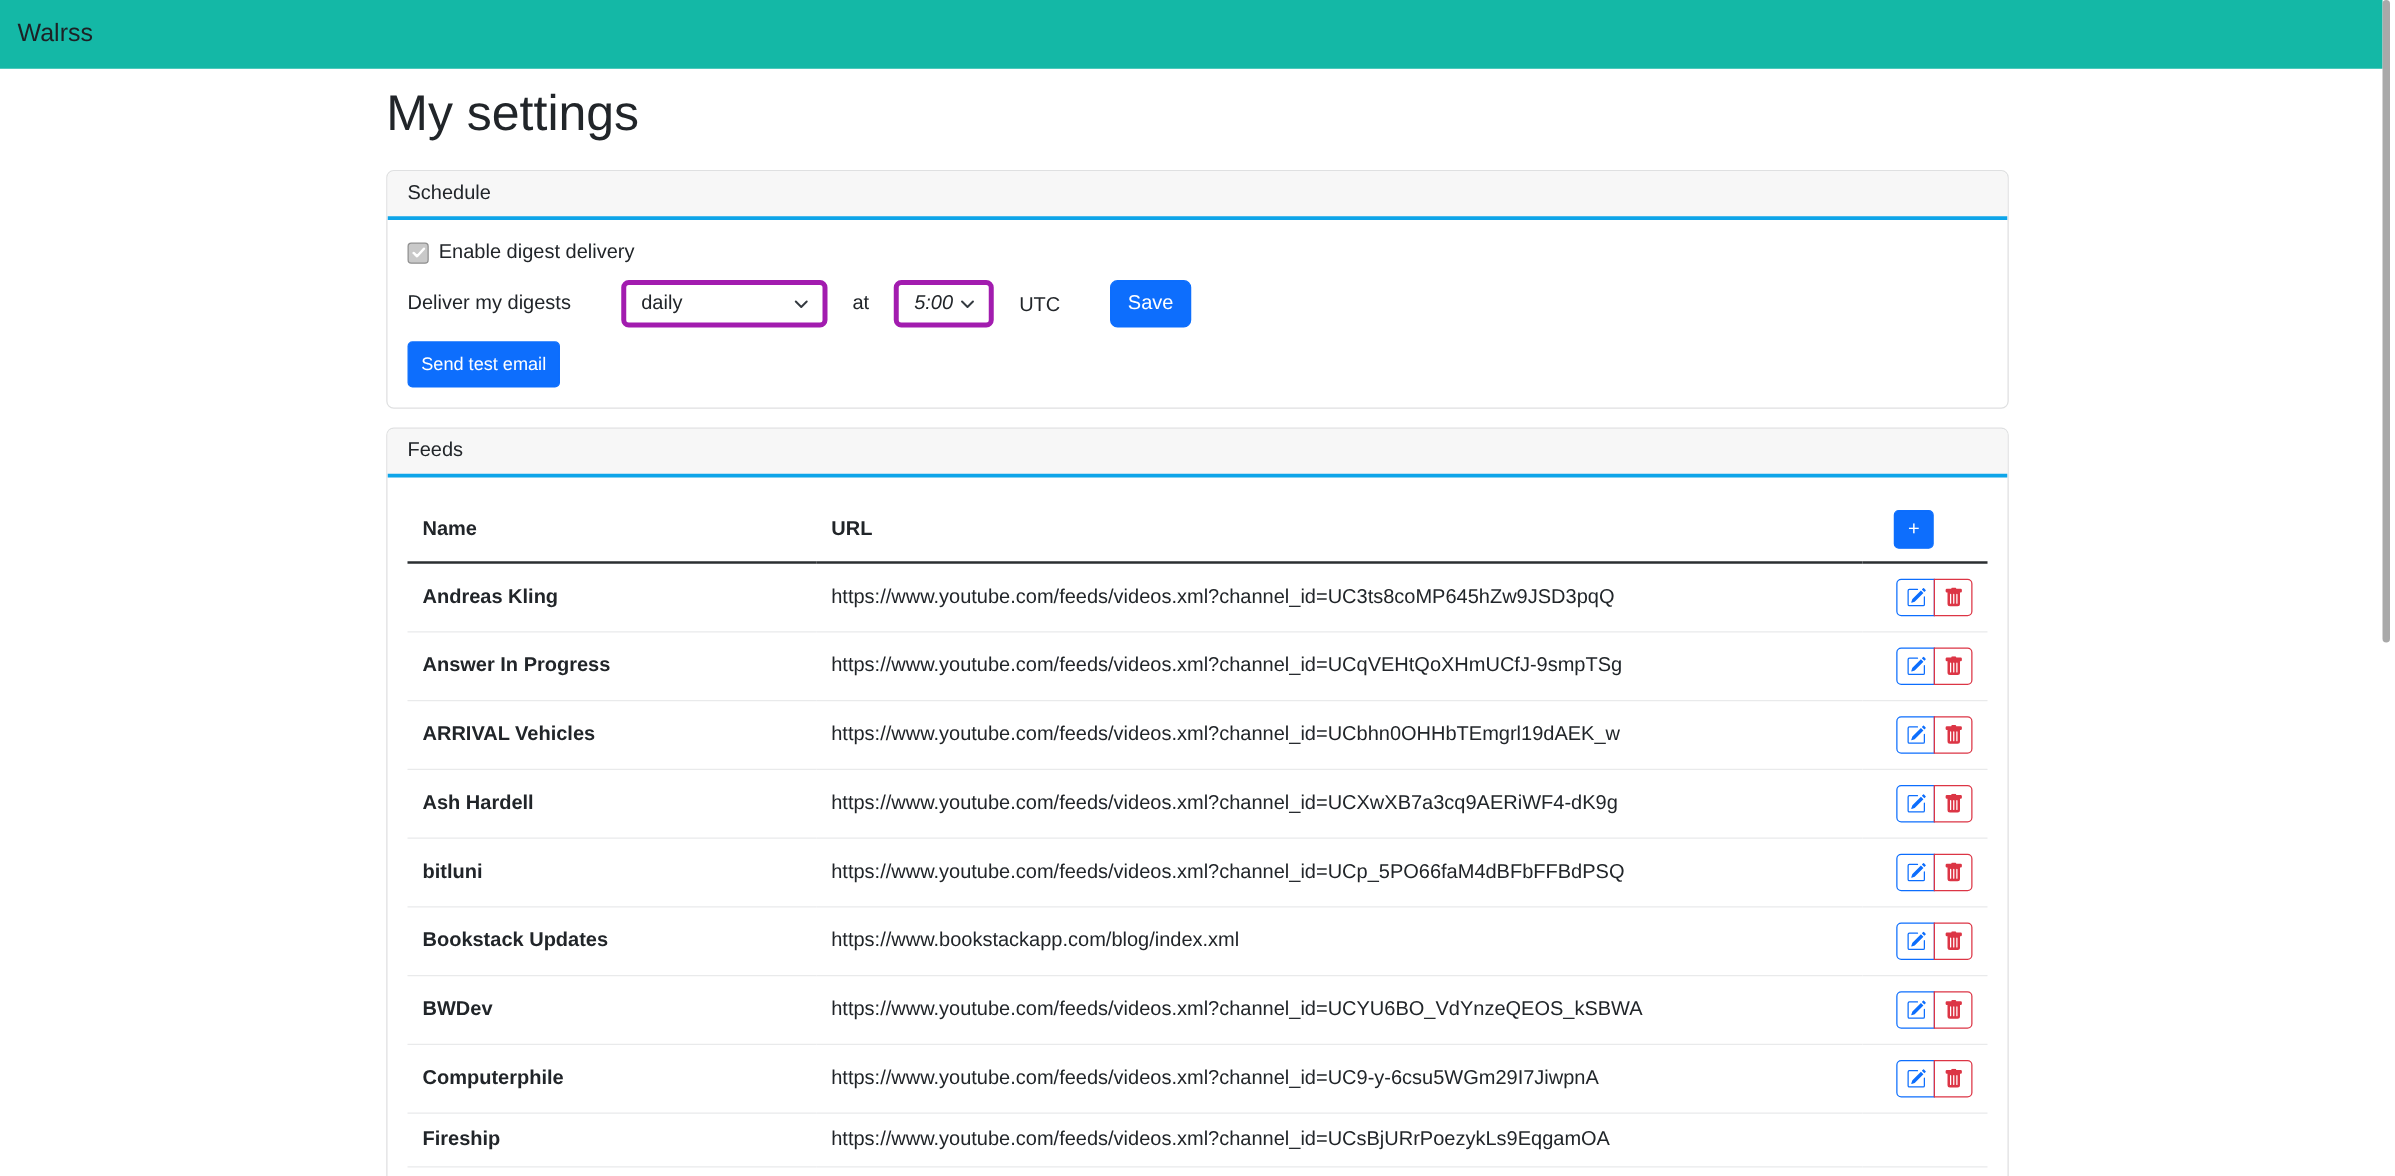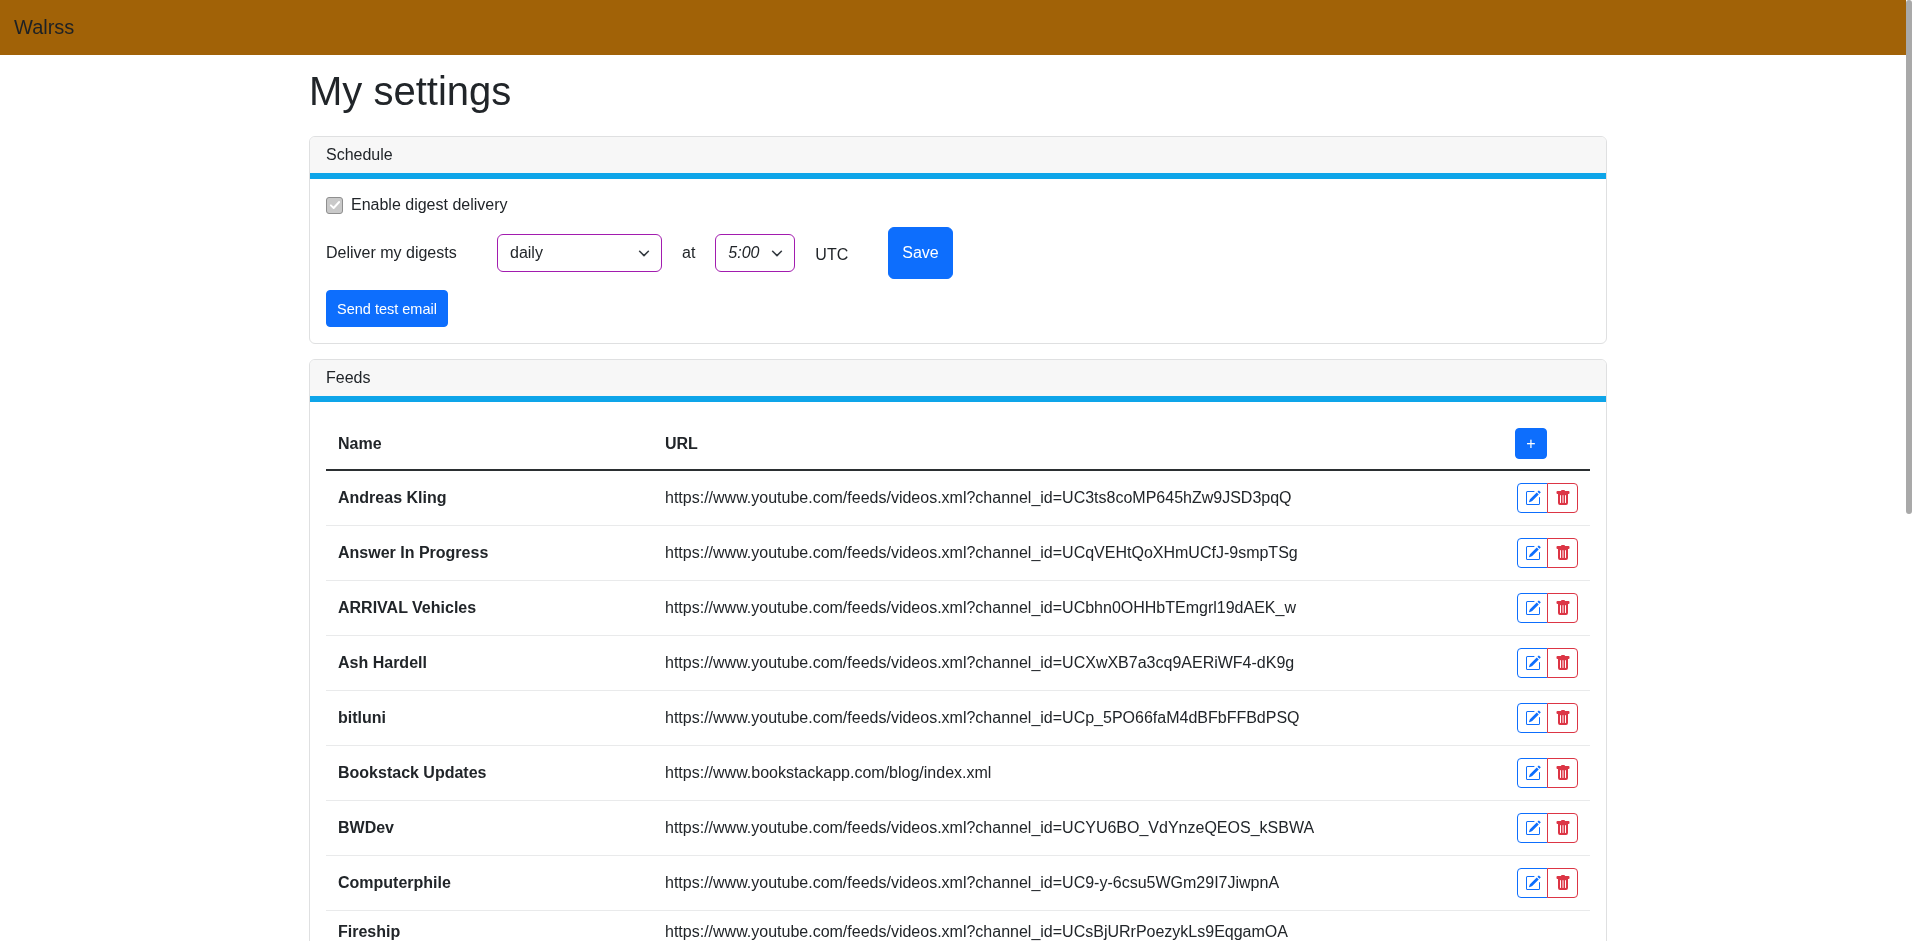--- a/index.html
+++ b/index.html
@@ -1,64 +1,64 @@
 <!DOCTYPE html>
 <html><head>
 <meta charset="utf-8">
 <style>
   * { margin:0; padding:0; box-sizing:border-box; }
   html,body { width:1916px; height:941px; overflow:hidden; background:#fff;
     font-family:"Liberation Sans", sans-serif; color:#212529; font-size:16px; }
 
   
   .navbar { position:absolute; top:0; left:0; width:1906px; height:55px;
-    background:#a16207; display:flex; align-items:center; padding:0 14px; }
+    background:#14b8a6; display:flex; align-items:center; padding:0 14px; }
   .brand { font-size:20px; color:#1d2125; }
 
   
   .sb-thumb { position:absolute; top:0; right:4px; width:6px; height:514px;
     background:#a9a9a9; border-radius:3px; }
 
   
   .container { position:absolute; top:55px; left:309px; width:1298px; }
   h1.page-title { font-size:40px; font-weight:500; line-height:1.2;
     margin:12px 0 21px 0; letter-spacing:0; }
 
   
   .card { border:1px solid #dfe0e1; border-radius:6px; background:#fff;
     margin-bottom:15px; overflow:hidden; }
-  .card-header { background:#f7f7f7; border-bottom:6px solid #0ea5e9;
+  .card-header { background:#f7f7f7; border-bottom:3px solid #0ea5e9;
     padding:9px 16px; font-size:16px; color:#212529; }
   .card-body { padding:16px; }
 
   
   .form-check { display:flex; align-items:center; gap:8px; margin:1px 0 13px 0; }
   .checkbox { width:17px; height:17px; border:1px solid #8f8f8f; border-radius:3px;
     background:#c9c9c9; display:flex; align-items:center; justify-content:center; }
   .checkbox svg { width:12px; height:12px; }
   .check-label { font-size:16px; }
 
   .sched-row { display:flex; align-items:center; margin-bottom:11px; }
   .sched-row .lbl { font-size:16px; }
   .lbl-deliver { width:171px; }
-  .select { height:38px; border:1px solid #a21caf; border-radius:6px; background:#fff;
+  .select { height:38px; border:4px solid #a21caf; border-radius:6px; background:#fff;
     display:flex; align-items:center; justify-content:space-between;
     padding:0 10px 0 12px; font-size:16px; cursor:default; }
   .select .chev svg { width:14px; height:14px; display:block; }
   .sel-freq { width:165px; margin-right:20px; }
   .sel-time { width:80px;  margin:0 20px;font-style:italic; }
   .lbl-utc  { margin:4px 20px 0 0; }
   .lbl-at   { }
   .sel-time + .lbl-utc { }
 
   .btn { display:inline-flex; align-items:center; justify-content:center;
     border-radius:6px; border:1px solid transparent; cursor:pointer;
     font-family:inherit; }
   .btn-primary { background:#0d6efd; border-color:#0d6efd; color:#fff; }
-  .btn-save { height:52px; padding:0 13px; font-size:16px; margin-left:20px; }
+  .btn-save { height:38px; padding:0 13px; font-size:16px; margin-left:20px; }
   .btn-test { height:37px; padding:0 10px; font-size:14.5px; border-radius:4px; }
 
   
   table { width:100%; border-collapse:collapse; }
   thead th { text-align:left; font-weight:700; font-size:16px;
     padding:10px 12px; border-bottom:2px solid #2b2f32; vertical-align:middle; }
   th.col-name { width:327px; }
   th.col-actions { width:100px; }
   tbody td { padding:12px; font-size:16px; border-bottom:1px solid #e9eaeb;
     vertical-align:middle; white-space:nowrap; }

